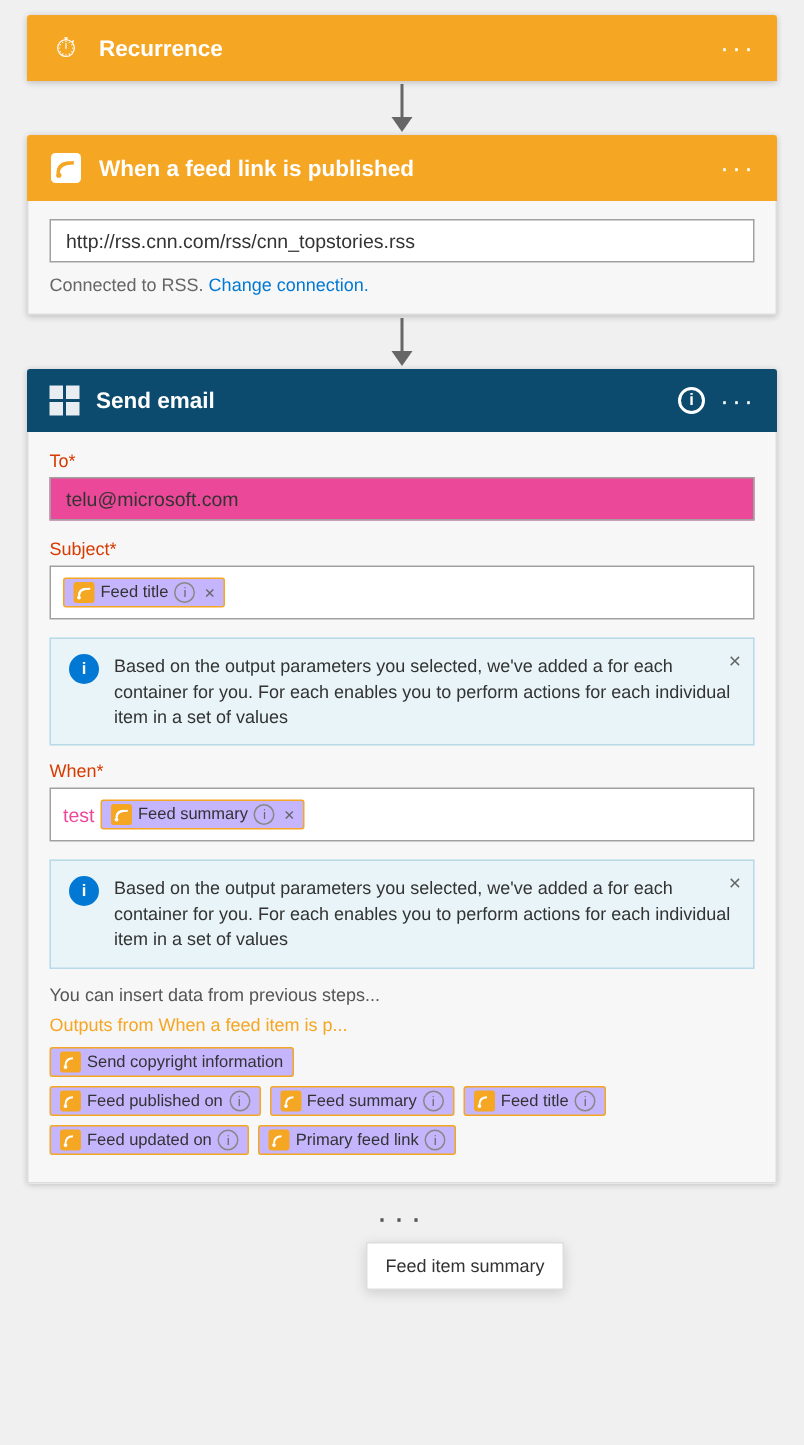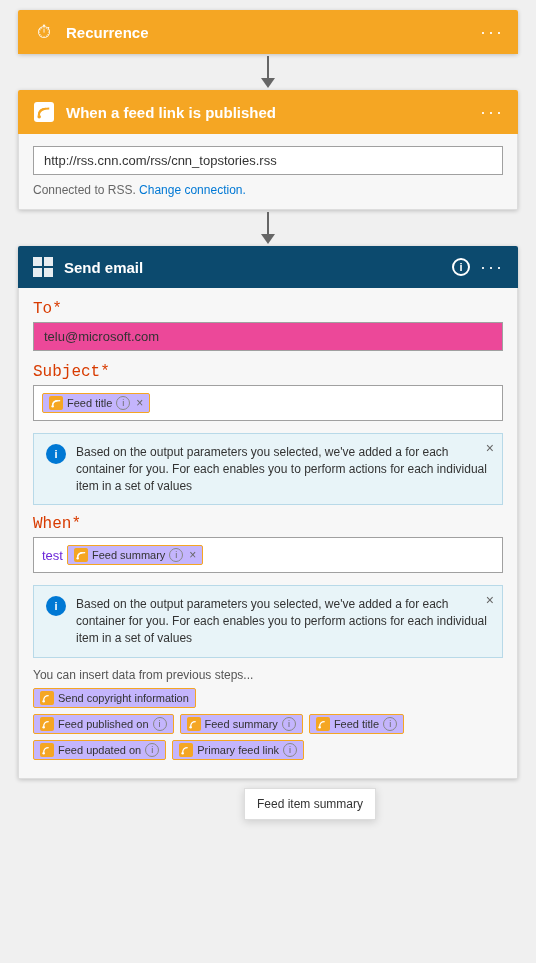--- a/index.html
+++ b/index.html
@@ -130,24 +130,23 @@
       margin-top: 8px;
     }
     .connected-link {
       color: #0078d4;
       cursor: pointer;
       text-decoration: none;
     }
 
     
     .to-label, .subject-label, .body-label {
-      font-size: 16px;
+      font-size: 12px;
       color: #555;
       margin-bottom: 4px;
-      font-family: Liberation Mono, monospace;
     }
     .to-label span, .subject-label span, .body-label span {
       color: #d83b01;
     }
 
     .field-row {
       margin-bottom: 12px;
     }
 
     
@@ -272,21 +271,21 @@
     .tooltip-popup {
       position: absolute;
       background: #fff;
       border: 1px solid #ddd;
       box-shadow: 0 2px 8px rgba(0,0,0,0.15);
       padding: 8px 12px;
       font-size: 12px;
       color: #333;
       z-index: 10;
       right: 160px;
-      top: 788px;
+      top: 828px;
       min-width: 110px;
     }
 
     
     .more-dots {
       text-align: center;
       font-size: 22px;
       color: #555;
       padding: 10px 0 4px 0;
       letter-spacing: 4px;
@@ -406,21 +405,21 @@
         <div class="info-box-icon">i</div>
         <div class="info-box-text">Based on the output parameters you selected, we've added a for each container for you. For each enables you to perform actions for each individual item in a set of values</div>
         <span class="info-box-close">×</span>
       </div>
 
       <div class="field-row">
         <div class="body-label">
           <span>When</span><span style="color:#d83b01;">*</span>
         </div>
         <div class="subject-input-area">
-          <span style="font-size:13px;color:#6d28d9;">test</span>
+          <span style="font-size:13px;color:#ec4899;">test</span>
           <div class="token-tag">
             <span class="rss-small">
               <svg viewBox="0 0 12 12" fill="white" xmlns="http://www.w3.org/2000/svg">
                 <path d="M2 9 Q2 3 8 3" stroke="white" stroke-width="1.5" fill="none"></path>
                 <path d="M2 6 Q2 1 11 1" stroke="white" stroke-width="1.5" fill="none" transform="translate(0,2)"></path>
                 <circle cx="2" cy="10" r="1.5" fill="white"></circle>
               </svg>
             </span>
             <span>Feed summary</span>
             <span class="token-info">i</span>
@@ -429,20 +428,21 @@
         </div>
       </div>
 
       <div class="info-box">
         <div class="info-box-icon">i</div>
         <div class="info-box-text">Based on the output parameters you selected, we've added a for each container for you. For each enables you to perform actions for each individual item in a set of values</div>
         <span class="info-box-close">×</span>
       </div>
 
       <div class="insert-data-text">You can insert data from previous steps...</div>
+      <div class="outputs-label">Outputs from When a feed item is p...</div>
 
       <div class="token-chips-row">
         <div class="token-tag">
           <span class="rss-small">
             <svg viewBox="0 0 12 12" fill="white" xmlns="http://www.w3.org/2000/svg">
               <path d="M2 9 Q2 3 8 3" stroke="white" stroke-width="1.5" fill="none"></path>
               <circle cx="2" cy="10" r="1.5" fill="white"></circle>
             </svg>
           </span>
           <span>Send copyright information</span>

